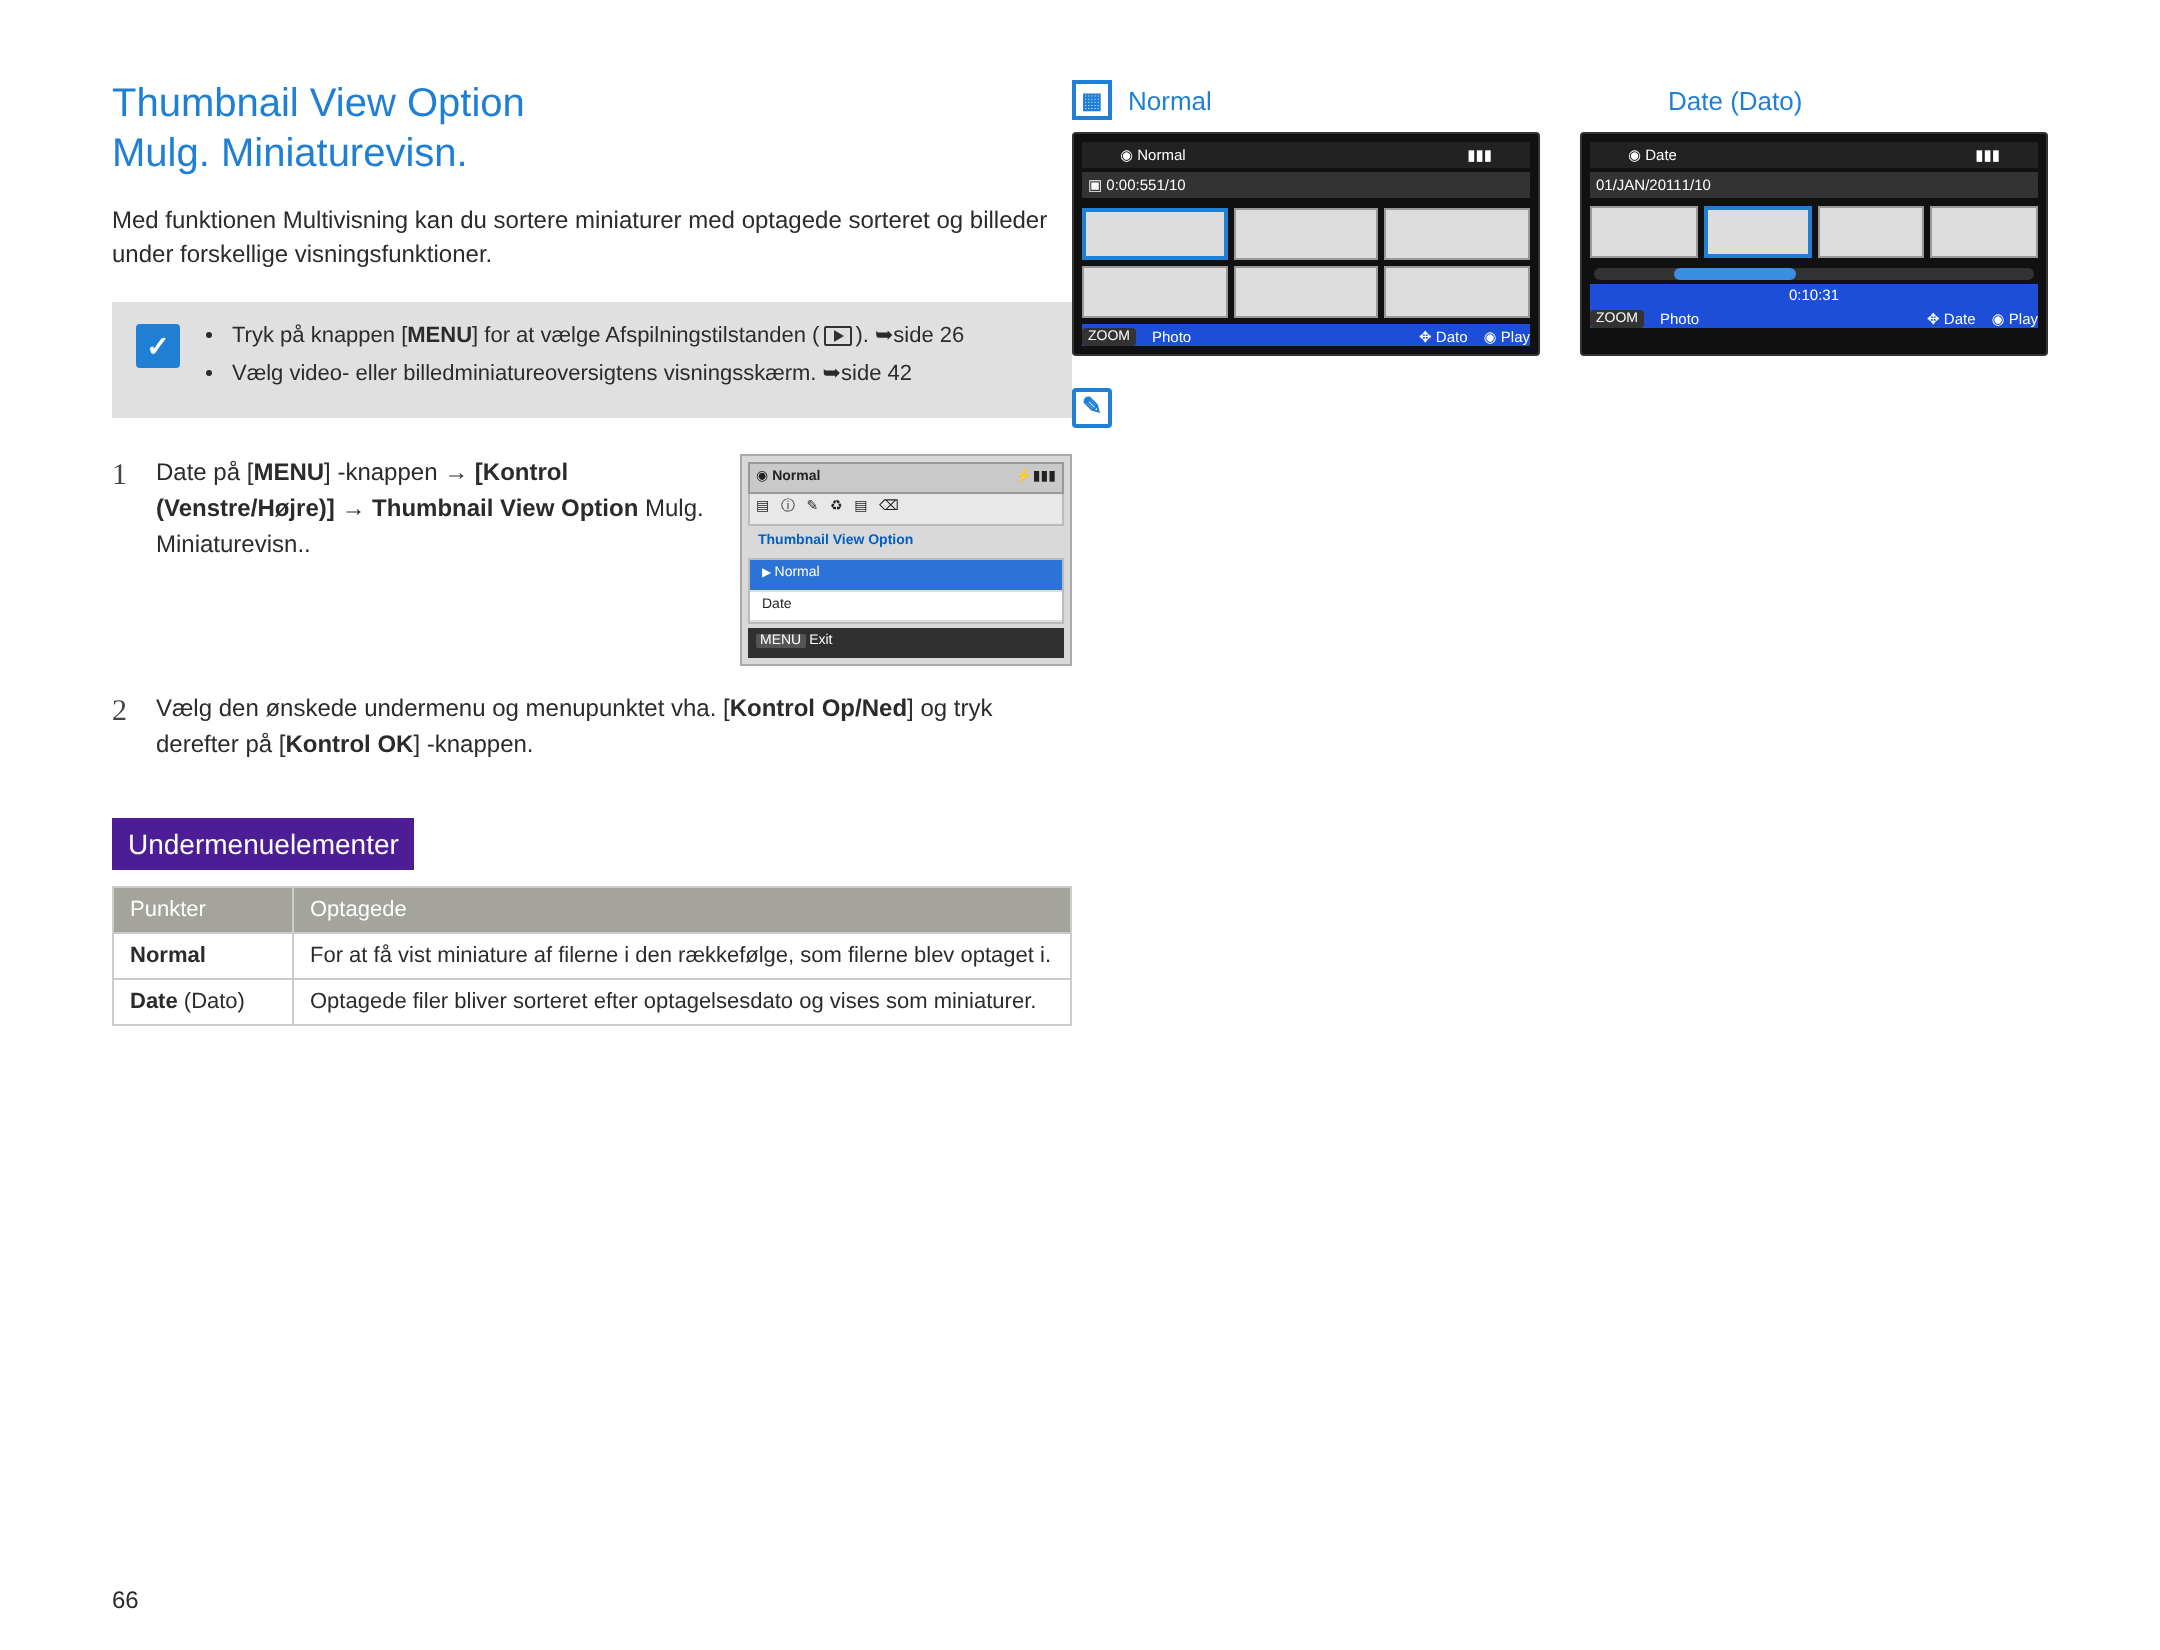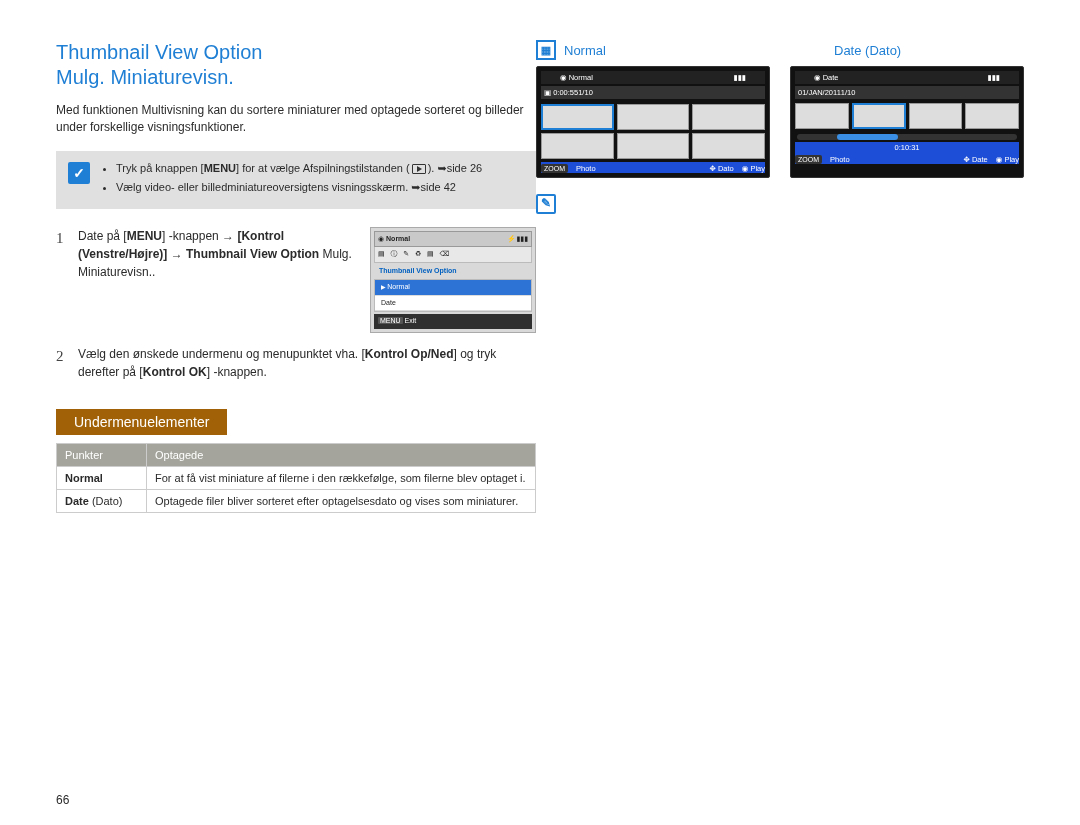--- a/index.html
+++ b/index.html
@@ -124,25 +124,25 @@
   .mini-screen .ms-header { background:#c9c9c9; padding:2px 3px; display:flex; justify-content:space-between; border:1px solid #999;}
   .mini-screen .ms-icons { background:#e8e8e8; border:1px solid #bbb; border-top:none; font-size:7px; padding:2px 3px; }
   .mini-screen .ms-title { color:#0060c0; padding:3px 5px; font-size:7px; font-weight:bold;}
   .mini-screen .ms-list { border:1px solid #bbb; background:#fff;}
   .mini-screen .ms-item { padding:2px 6px; border-bottom:1px solid #ddd;}
   .mini-screen .ms-item.sel { background:#2d73d6; color:#fff;}
   .mini-screen .ms-item.sel::before { content:"▶ "; font-size:6px;}
   .mini-screen .ms-footer { background:#303030; color:#fff; padding:2px 4px; font-size:7px; margin-top:2px;}
 
   h3.panel-head {
-    background:#a16207;
+    background:#4c1d95;
     color:#fff;
     font-weight:400;
     font-size:14px;
-    padding:5px 18px;
+    padding:5px 8px;
     display:inline-block;
     margin: 16px 0 8px 0;
   }
 
   table.options {
     border-collapse: collapse;
     width: 100%;
     font-size: 11px;
   }
   table.options th {

